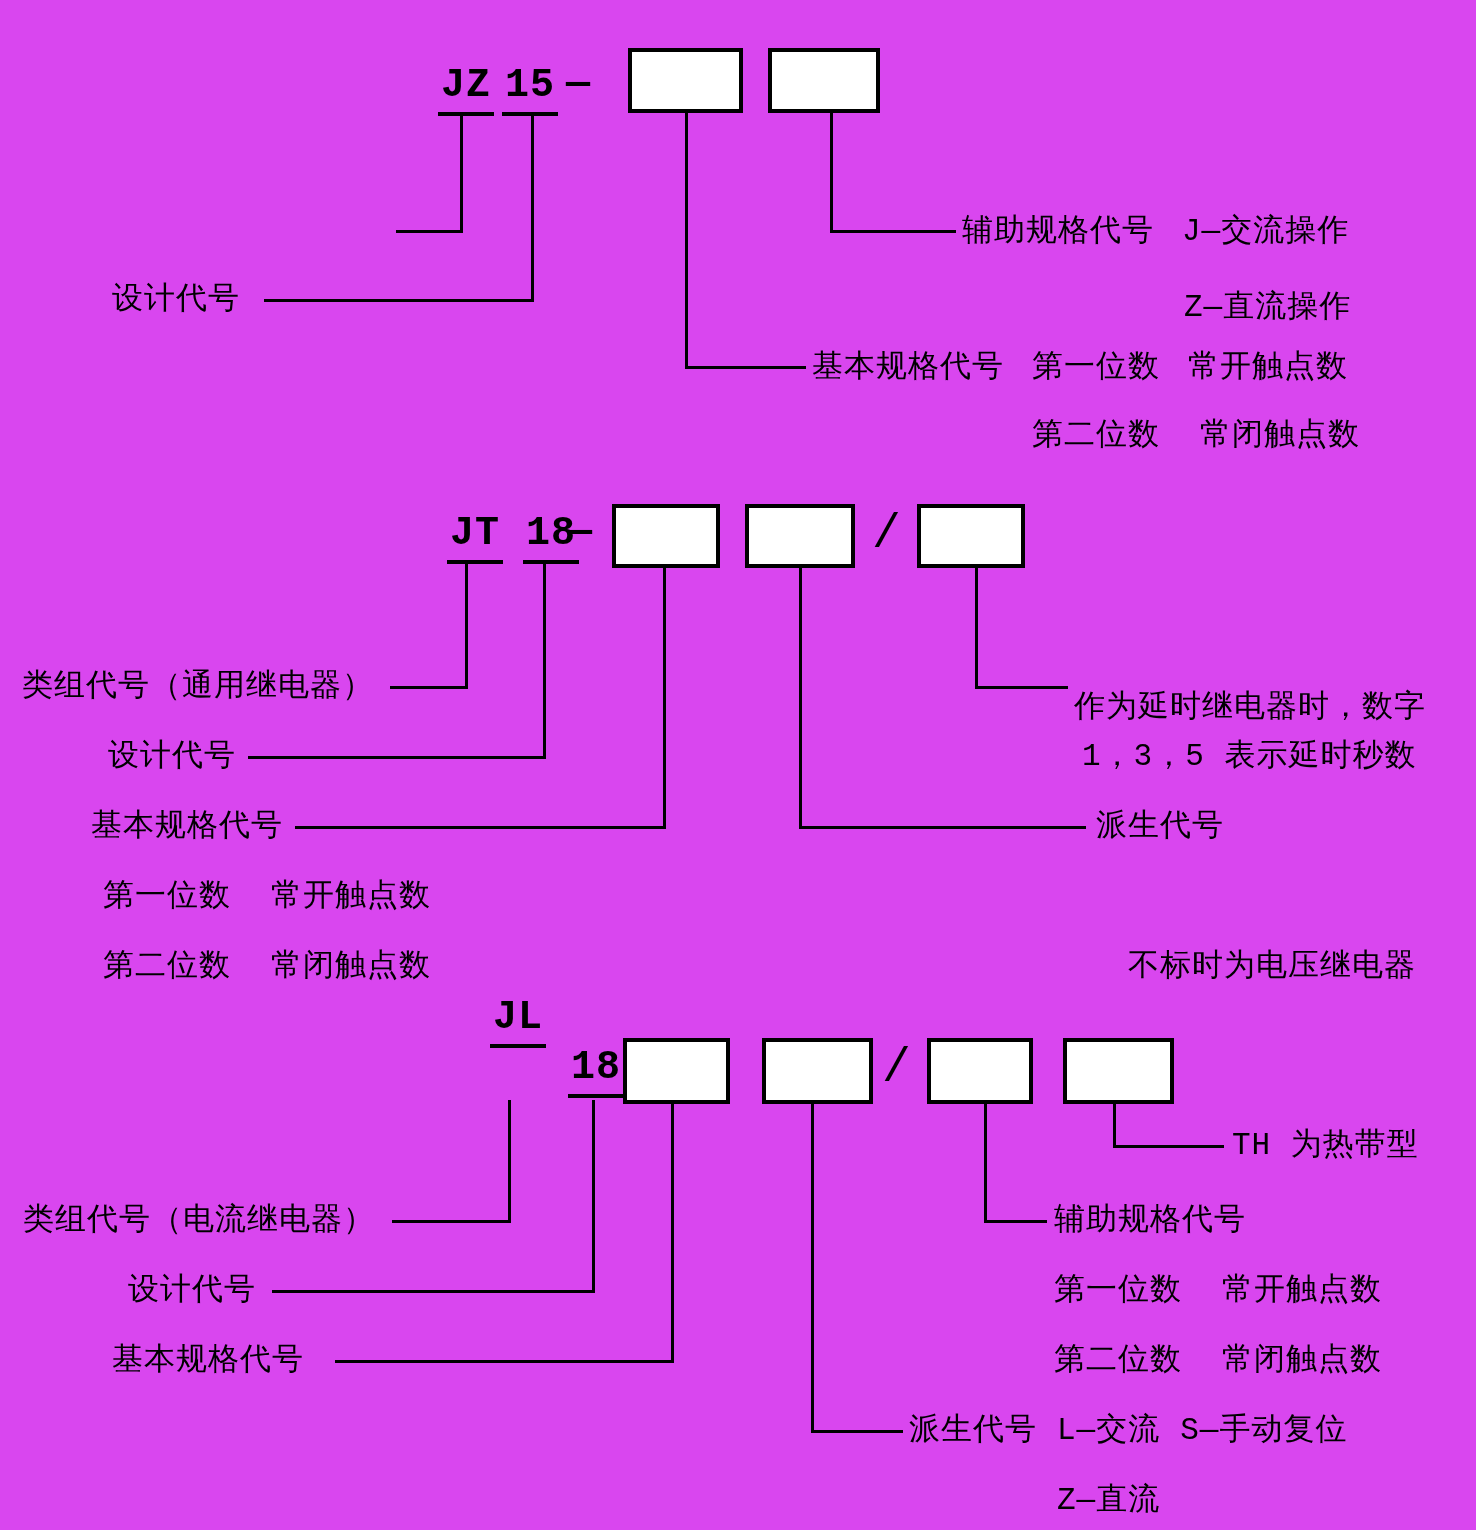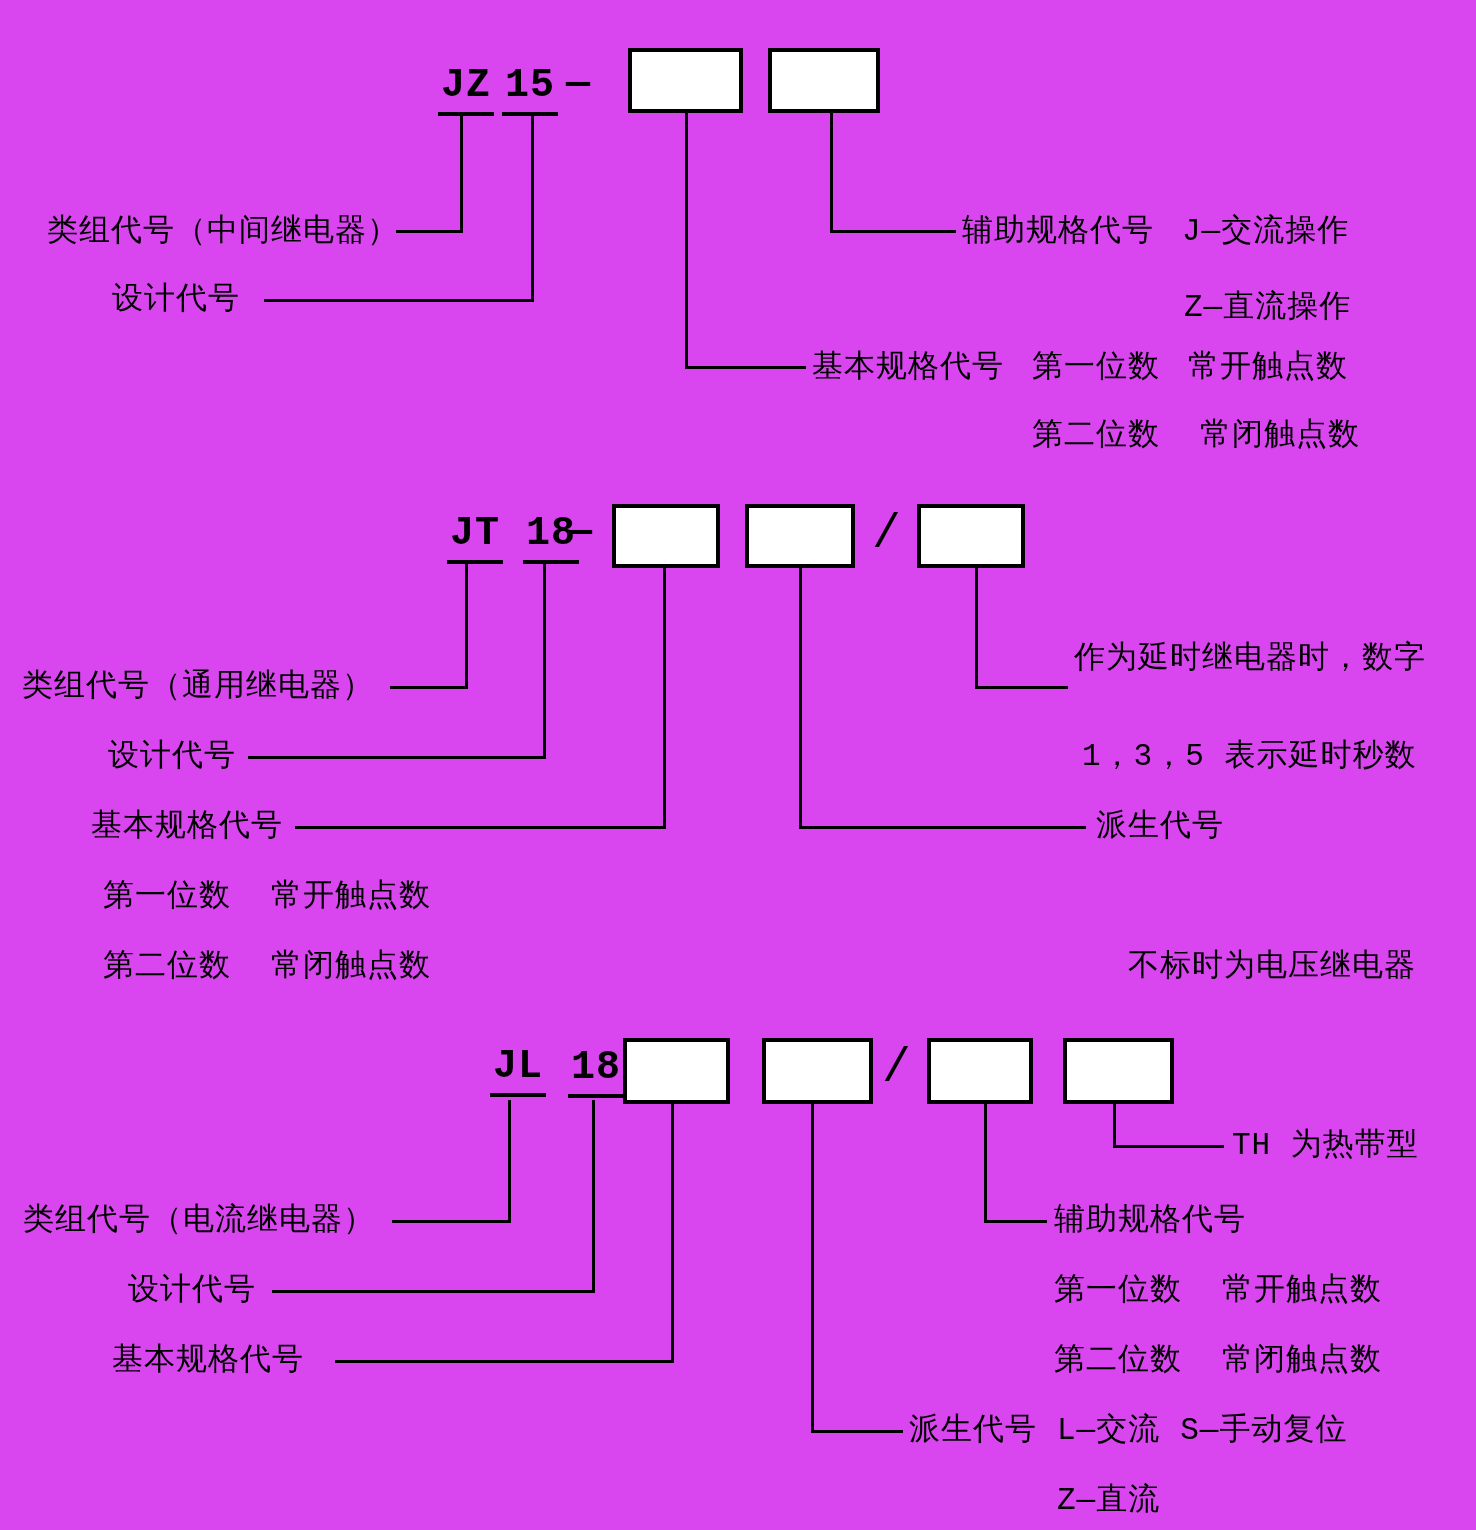--- a/index.html
+++ b/index.html
@@ -36,21 +36,20 @@
 
   <div class="vl" style="left:460px;top:116px;height:117px;"></div>
   <div class="hl" style="left:396px;top:230px;width:67px;"></div>
   <div class="vl" style="left:531px;top:116px;height:186px;"></div>
   <div class="hl" style="left:264px;top:299px;width:270px;"></div>
   <div class="vl" style="left:685px;top:113px;height:256px;"></div>
   <div class="hl" style="left:685px;top:366px;width:121px;"></div>
   <div class="vl" style="left:830px;top:113px;height:120px;"></div>
   <div class="hl" style="left:830px;top:230px;width:126px;"></div>
 
-  <div class="lbl" style="left:47px;top:213px;">类组代号（中间继电器）</div>
   <div class="lbl" style="left:112px;top:281px;">设计代号</div>
 
   <div class="lbl row" style="left:812px;top:349px;gap:28px;">
     <span>基本规格代号</span>
     <span>第一位数</span>
     <span>常开触点数</span>
   </div>
   <div class="lbl row" style="left:1032px;top:417px;gap:40px;">
     <span>第二位数</span>
     <span>常闭触点数</span>
@@ -86,26 +85,26 @@
   <div class="lbl" style="left:91px;top:808px;">基本规格代号</div>
   <div class="lbl row" style="left:103px;top:878px;gap:40px;">
     <span>第一位数</span>
     <span>常开触点数</span>
   </div>
   <div class="lbl row" style="left:103px;top:948px;gap:40px;">
     <span>第二位数</span>
     <span>常闭触点数</span>
   </div>
 
-  <div class="lbl" style="left:1074px;top:640px;">作为延时继电器时，数字</div>
+  <div class="lbl" style="left:1074px;top:689px;">作为延时继电器时，数字</div>
   <div class="lbl" style="left:1082px;top:738px;">1，3，5 表示延时秒数</div>
   <div class="lbl" style="left:1096px;top:808px;">派生代号</div>
   <div class="lbl" style="left:1128px;top:948px;">不标时为电压继电器</div>
 
-  <span class="code u" style="left:490px;top:1045px;">JL</span>
+  <span class="code u" style="left:490px;top:996px;">JL</span>
   <span class="code u" style="left:568px;top:1046px;">18</span>
   <div class="box" style="left:623px;top:1038px;width:107px;height:66px;"></div>
   <div class="box" style="left:762px;top:1038px;width:111px;height:66px;"></div>
   <span class="slash" style="left:882px;top:1042px;">/</span>
   <div class="box" style="left:927px;top:1038px;width:106px;height:66px;"></div>
   <div class="box" style="left:1063px;top:1038px;width:111px;height:66px;"></div>
 
   <div class="vl" style="left:508px;top:1100px;height:123px;"></div>
   <div class="hl" style="left:392px;top:1220px;width:119px;"></div>
   <div class="vl" style="left:592px;top:1100px;height:193px;"></div>

